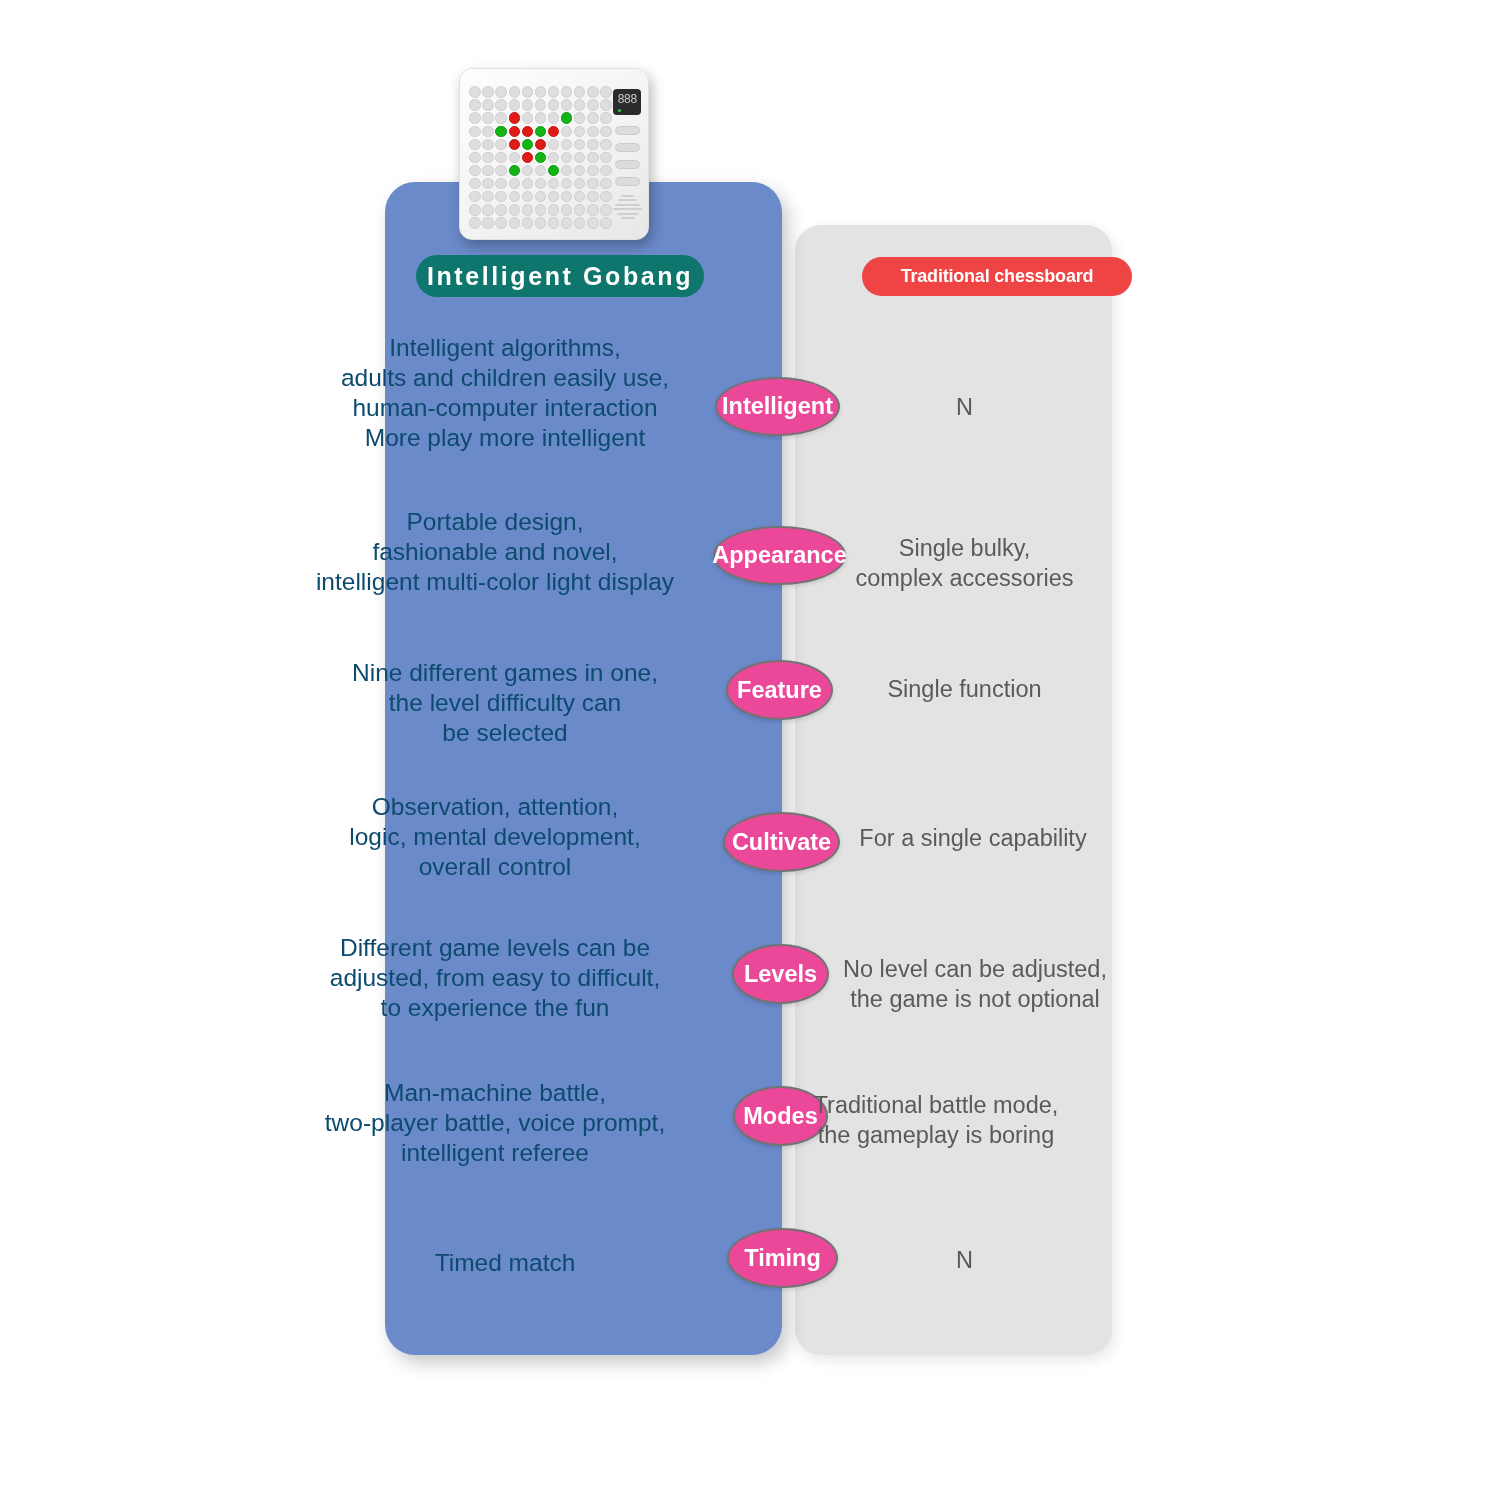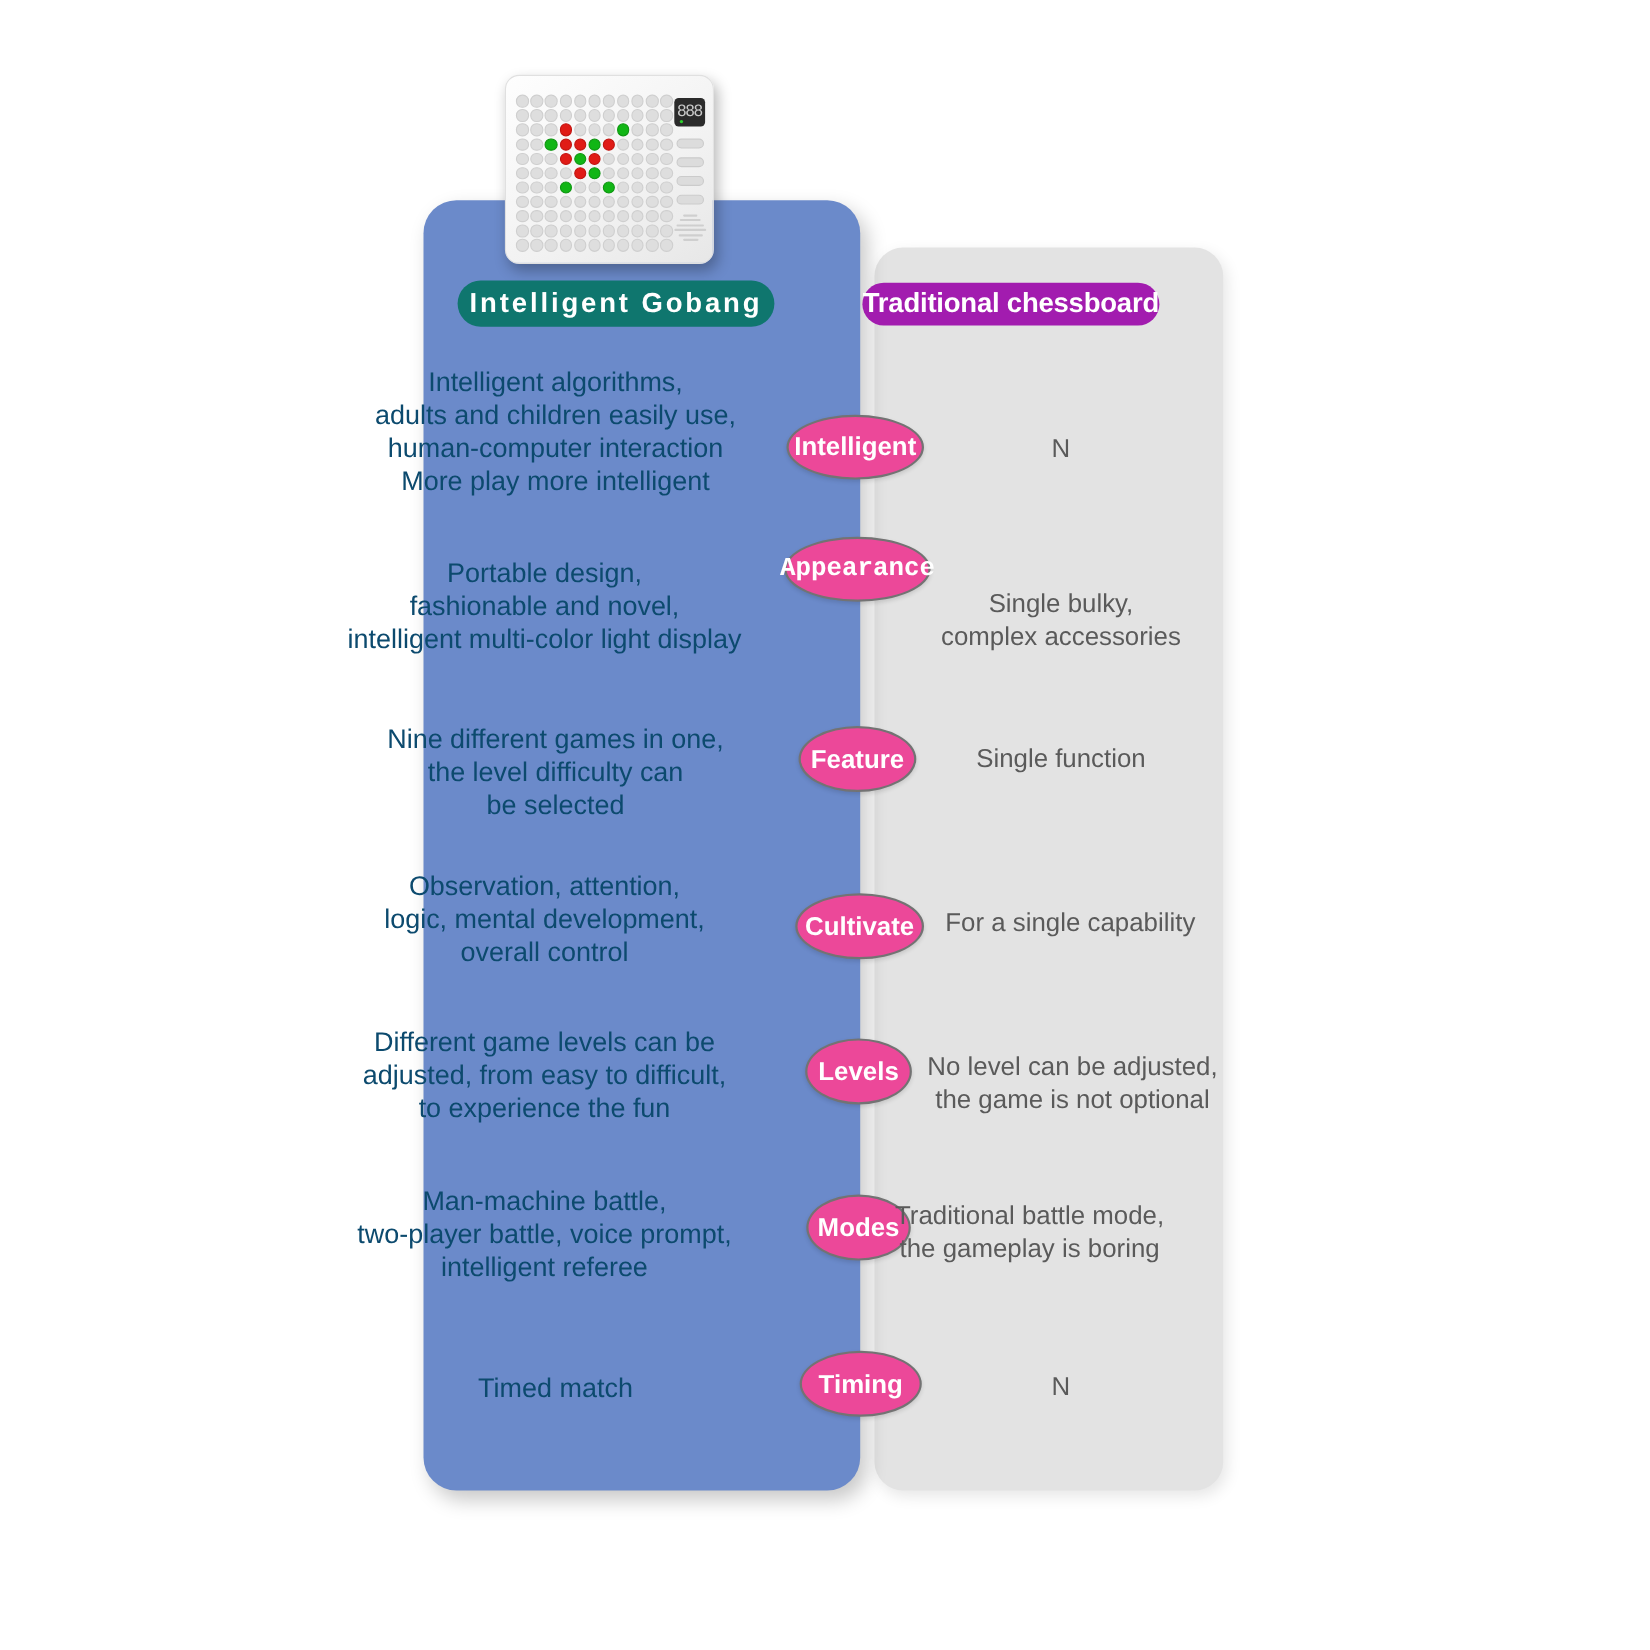--- a/index.html
+++ b/index.html
@@ -58,27 +58,27 @@
     left: 416px;
     top: 255px;
     width: 288px;
     height: 42px;
     background: #0f766e;
     border-radius: 21px;
     font-size: 25px;
     letter-spacing: 2.6px;
   }
   .pill-gray-title {
-    left: 784px;
+    left: 862px;
     top: 257px;
     width: 270px;
     height: 39px;
-    background: #a21caf;
+    background: #ef4444;
     border-radius: 20px;
-    font-size: 25px;
+    font-size: 18px;
     letter-spacing: -0.2px;
   }
 
   
   .row {
     position: absolute;
     left: 0;
     width: 1500px;
   }
   .left-text {
@@ -158,22 +158,22 @@
     width: 28px;
     height: 26px;
     background: #2B2B2B;
     border-radius: 4px;
     display: flex;
     align-items: center;
     justify-content: center;
   }
   #display .digits {
     color: #C9C9C9;
-    font-family: Liberation Sans, sans-serif;
-    font-size: 15px;
+    font-family: Liberation Mono, monospace;
+    font-size: 12px;
     letter-spacing: -0.8px;
     line-height: 11px;
     margin-top: -3px;
   }
   #display .led-dot {
     position: absolute;
     left: 5px;
     bottom: 3px;
     width: 3px;
     height: 3px;
@@ -365,21 +365,21 @@
 human-computer interaction
 More play more intelligent</div>
     <div class="badge" style="left:715px; top:377px; width:125px; height:59px;">Intelligent</div>
     <div class="right-text" style="top:392px">N</div>
   </div>
 
   <div class="row">
     <div class="left-text" style="top:507px; width:440px;">Portable design,
 fashionable and novel,
 intelligent multi-color light display</div>
-    <div class="badge" style="left:713px; top:488px; width:133px; height:59px;font-family:Liberation Mono, monospace;">Appearance</div>
+    <div class="badge" style="left:713px; top:526px; width:133px; height:59px;">Appearance</div>
     <div class="right-text" style="top:533px">Single bulky,
 complex accessories</div>
   </div>
 
   <div class="row">
     <div class="left-text" style="top:658px">Nine different games in one,
 the level difficulty can
 be selected</div>
     <div class="badge" style="left:726px; top:660px; width:107px; height:60px;">Feature</div>
     <div class="right-text" style="top:674px">Single function</div>

